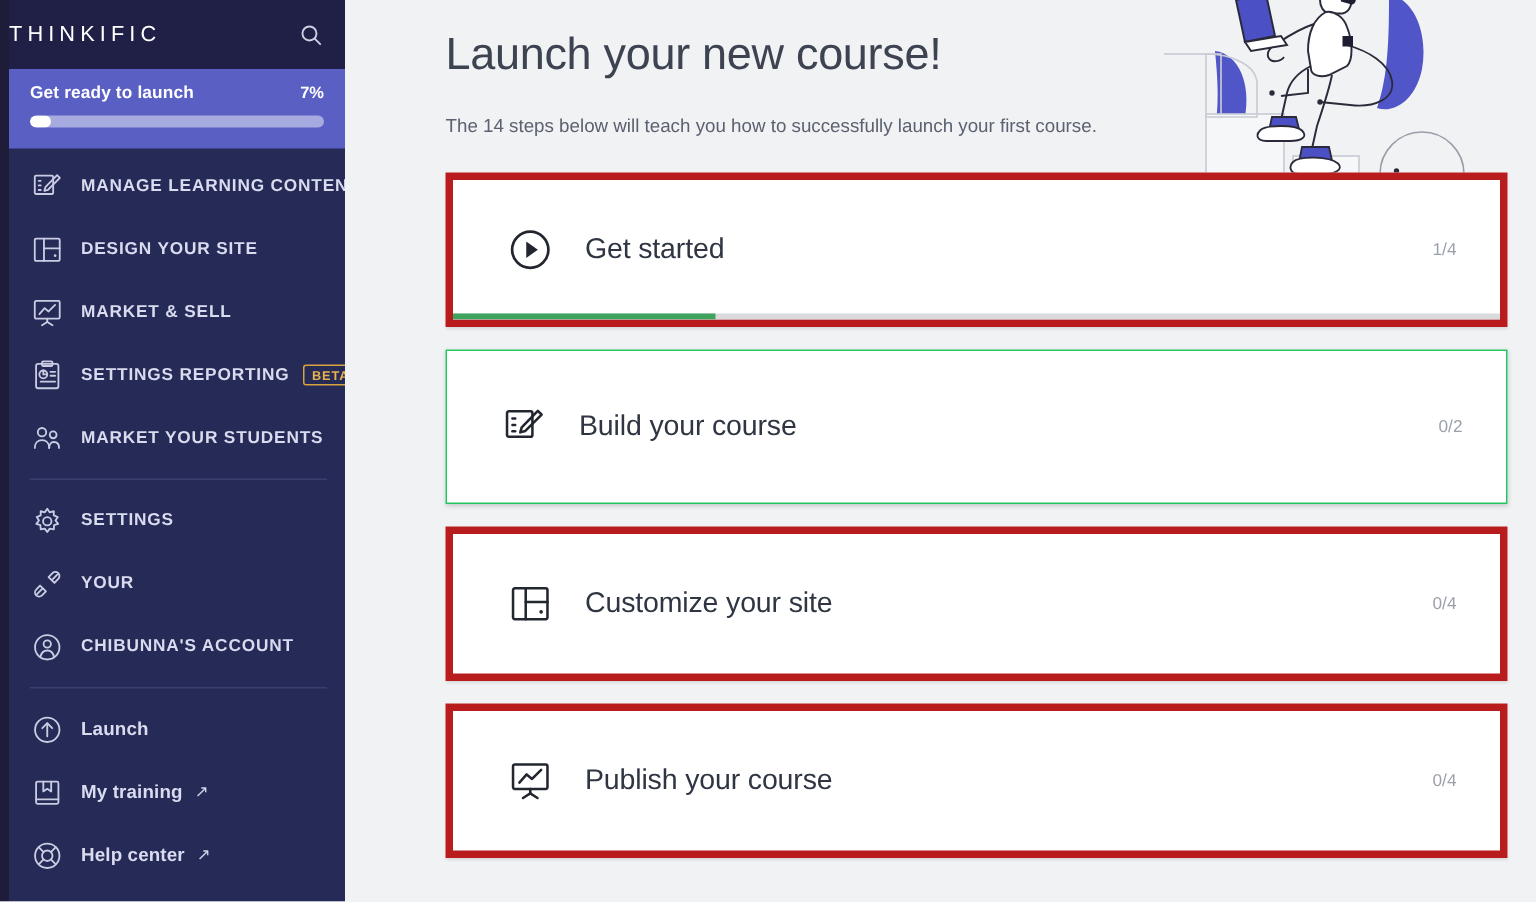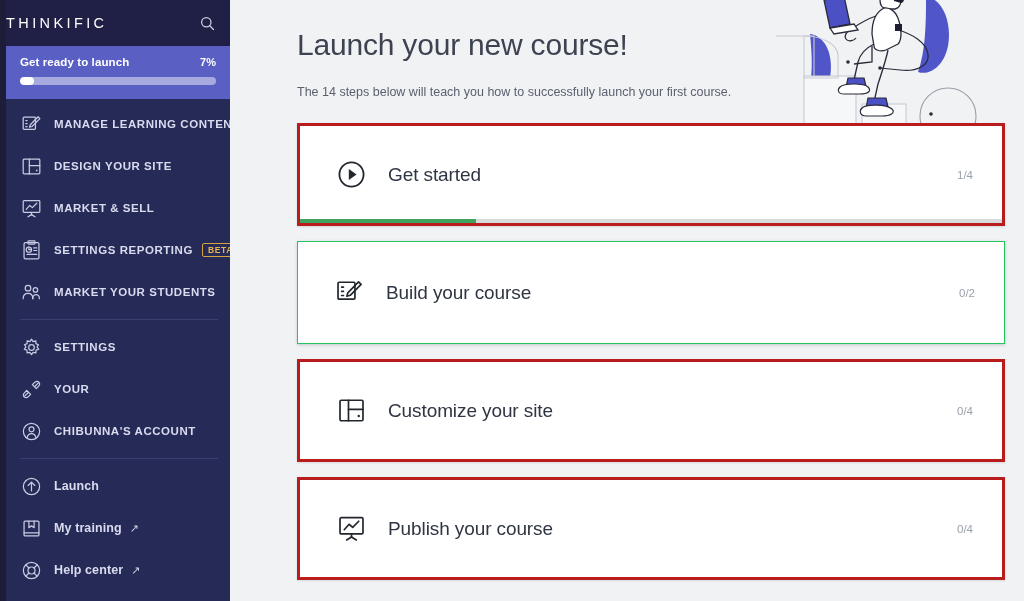--- a/index.html
+++ b/index.html
@@ -111,38 +111,38 @@
     flex: 1 1 auto; height: 601px;
     background: #f1f2f4;
     position: relative;
     overflow: hidden;
   }
   .hero-illo {
     position: absolute; right: 18px; top: -6px;
     width: 230px; height: 136px;
     pointer-events: none;
   }
-  .main-head { padding: 28px 0 0 67px; position: relative; z-index: 2; }
+  .main-head { padding: 20px 0 0 67px; position: relative; z-index: 2; }
   .page-title {
     font-size: 30px; color: #3d4351; font-weight: 400;
     letter-spacing: -.2px;
   }
   .page-sub {
     margin-top: 23px;
     font-size: 12.5px; color: #5b6170; font-weight: 400;
   }
 
   .cards { margin-top: 24px; padding: 0 19px 0 67px; }
   .card {
     background: #ffffff;
     height: 103px;
     margin-bottom: 15px;
     position: relative;
     display: flex; align-items: center;
-    border: 3px solid #b91c1c;
+    border: 5px solid #b91c1c;
     box-shadow: 0 1px 2px rgba(40,45,60,.13);
     cursor: pointer;
     overflow: hidden;
   }
   .card.hovered {
     border: 1px solid #22c55e;
     box-shadow: 0 1px 3px rgba(40,45,60,.22);
   }
   .card-ico {
     width: 30px; height: 30px;

